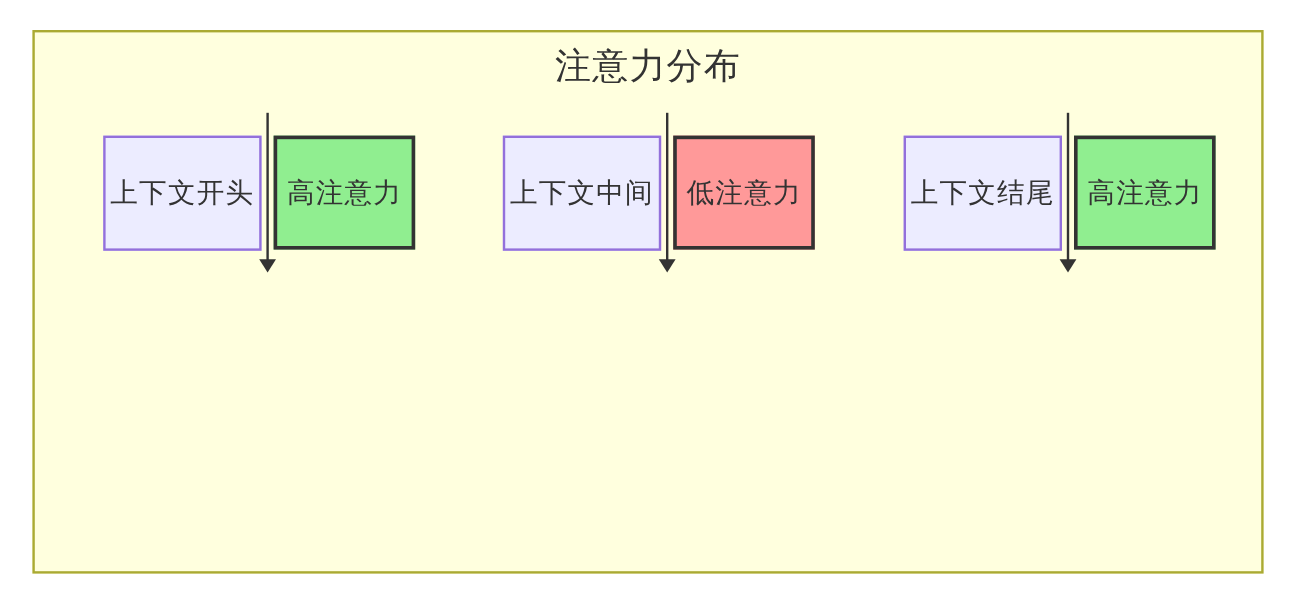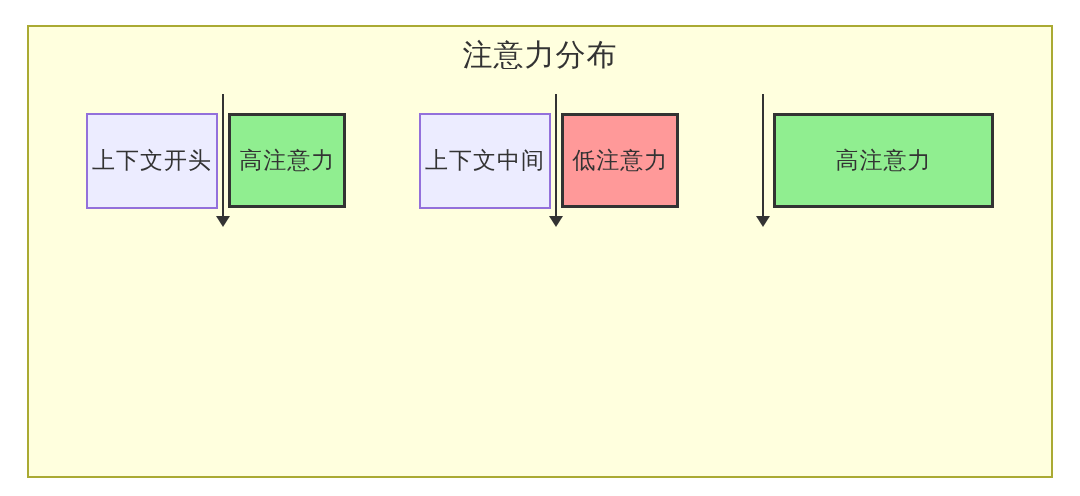--- a/index.html
+++ b/index.html
@@ -121,20 +121,23 @@
       <div class="arrow">
         <div class="arrow-line"></div>
         <div class="arrow-head"></div>
       </div>
       <div class="node result-node" data-level="low">
         <span>低注意力</span>
       </div>
     </div>
 
     <div class="flow-column col-2">
+      <div class="node source-node">
+        <span>上下文结尾</span>
+      </div>
       <div class="arrow">
         <div class="arrow-line"></div>
         <div class="arrow-head"></div>
       </div>
       <div class="node result-node" data-level="high">
         <span>高注意力</span>
       </div>
     </div>
 
   </div>

